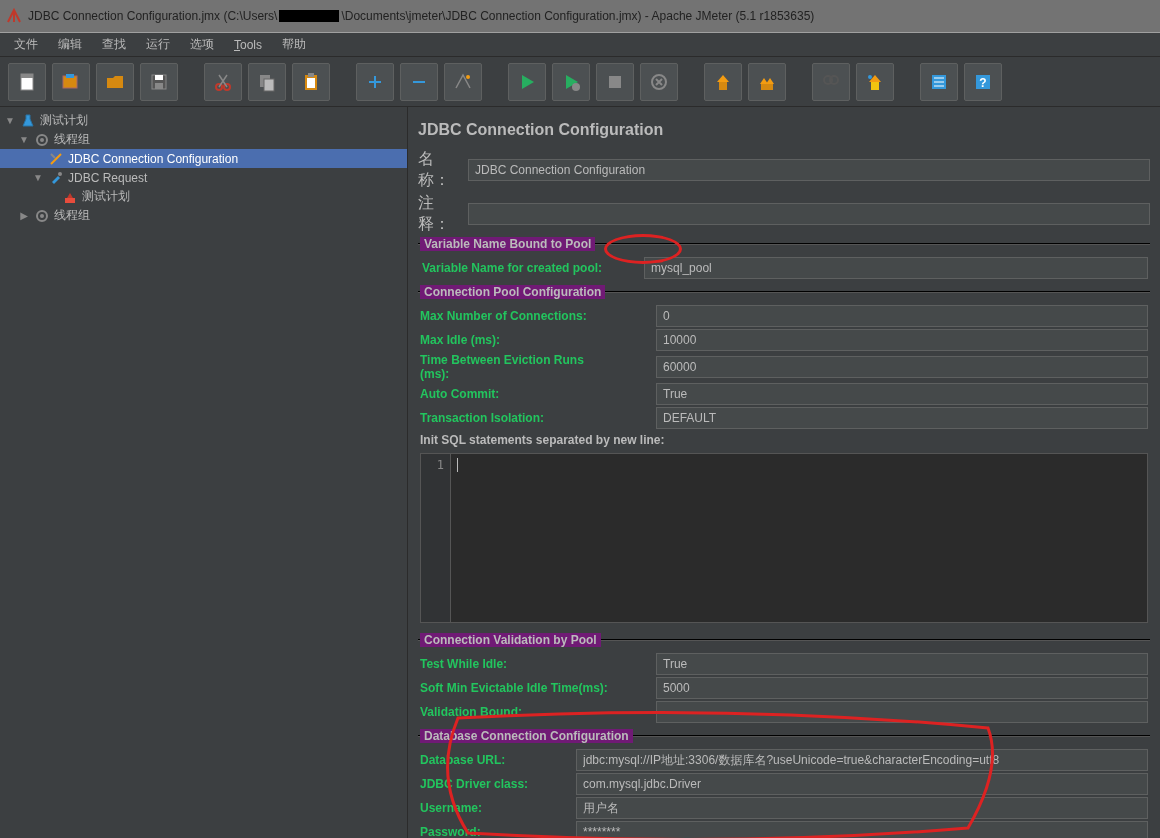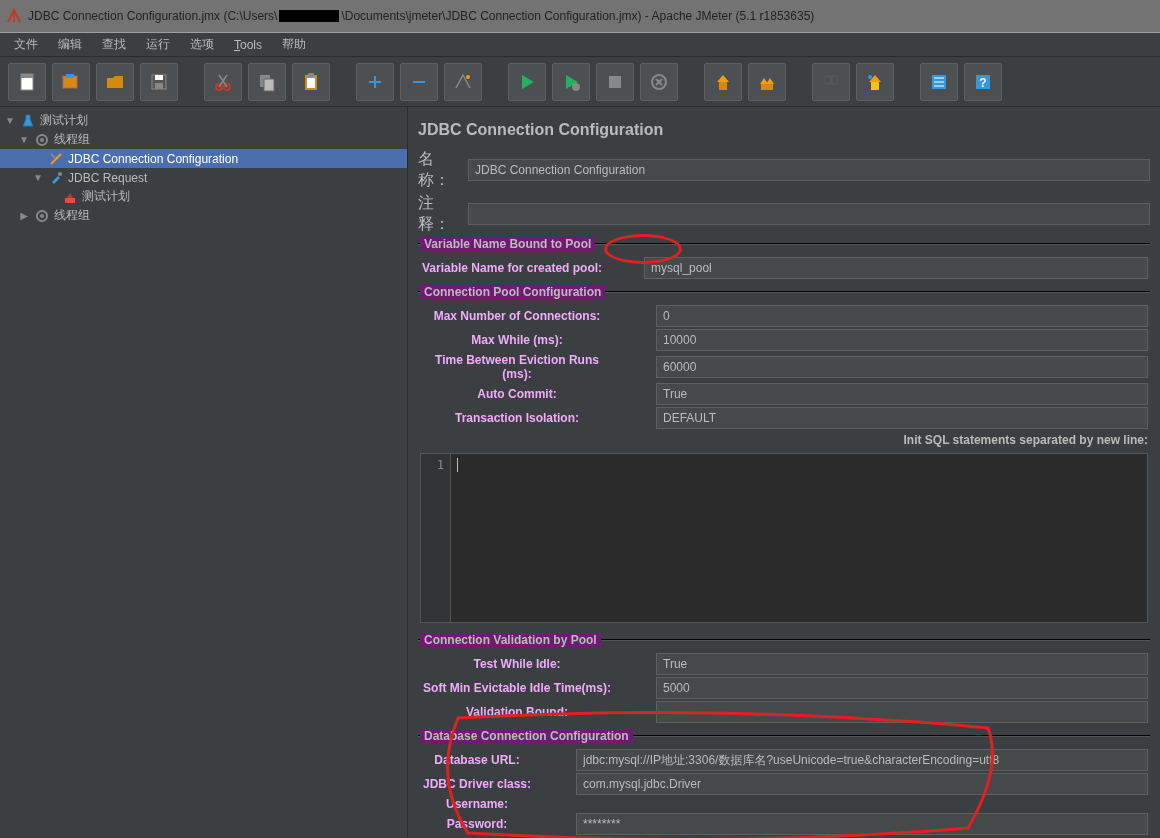--- a/index.html
+++ b/index.html
@@ -31,30 +31,30 @@
   
   .field-row { display: flex; align-items: center; margin: 2px 0; }
   .field-row .lbl { width: 50px; text-align: left; padding-right: 6px; color: #bbbbbb; font-size: 16px; }
   .field-row .inp { flex: 1; }
   
   .group { border-top: 2px groove #555; margin: 8px 0 4px 0; padding: 4px 2px 2px 2px; position: relative; }
   .group .legend { position: relative; top: -12px; background: #701a75; display: inline-block; padding: 0 4px; font-weight: bold; color: #bbbbbb; font-size: 12px; }
   .group-body { margin-top: -8px; }
   
   .kv-row { display: flex; align-items: center; margin: 2px 0; }
-  .kv-row .klabel { width: 200px; text-align: center; padding-right: 6px; color: #f0abfc; font-weight: bold; font-size: 12px; }
+  .kv-row .klabel { width: 200px; text-align: left; padding-right: 6px; color: #22c55e; font-weight: bold; font-size: 12px; }
   .kv-row .kinput { flex: 1; padding-left: 36px; }
   
   input[type=text], input[type=password] { background: #45494a; border: 1px solid #5e6060; color: #bbbbbb; height: 22px; padding: 2px 6px; font-size: 12px; width: 100%; }
   
   .sql-area { display: flex; background: #2b2b2b; border: 1px solid #555; height: 170px; margin: 6px 0; }
   .sql-gutter { width: 30px; background: #313335; color: #888; text-align: right; padding: 4px 6px; border-right: 1px solid #555; font-family: monospace; }
   .sql-text { flex: 1; padding: 4px; position: relative; }
   .sql-cursor { width: 1px; height: 14px; background: #bbbbbb; position: absolute; top: 4px; left: 6px; }
-  .sql-caption { text-align: right; font-weight: bold; color: #bbbbbb; margin: 4px 0; }
+  .sql-caption { text-align: left; font-weight: bold; color: #bbbbbb; margin: 4px 0; }
   
   .db-group .kv-row .klabel { width: 120px; }
   
   .annot { position: absolute; pointer-events: none; }
   .annot-ellipse { border: 3px solid #d22; border-radius: 50%; }
   
   .form-wrap { position: relative; }
 
   svg { display: block; }
 </style>
@@ -305,21 +305,21 @@
     </div>
 
     <div class="group">
       <span class="legend">Connection Pool Configuration</span>
       <div class="group-body">
         <div class="kv-row">
               <span class="klabel">Max Number of Connections:</span>
               <span class="kinput"><input type="text" value="0" style=""></span>
             </div>
         <div class="kv-row">
-              <span class="klabel">Max While (ms):</span>
+              <span class="klabel">Max Idle (ms):</span>
               <span class="kinput"><input type="text" value="10000" style=""></span>
             </div>
         <div class="kv-row">
               <span class="klabel">Time Between Eviction Runs (ms):</span>
               <span class="kinput"><input type="text" value="60000" style=""></span>
             </div>
         <div class="kv-row">
               <span class="klabel">Auto Commit:</span>
               <span class="kinput"><input type="text" value="True" style=""></span>
             </div>
@@ -361,20 +361,21 @@
         <div class="kv-row">
               <span class="klabel">Database URL:</span>
               <span class="kinput"><input type="text" value="jdbc:mysql://IP地址:3306/数据库名?useUnicode=true&amp;characterEncoding=utf8" style=""></span>
             </div>
         <div class="kv-row">
               <span class="klabel">JDBC Driver class:</span>
               <span class="kinput"><input type="text" value="com.mysql.jdbc.Driver" style=""></span>
             </div>
         <div class="kv-row">
               <span class="klabel">Username:</span>
+              <span class="kinput"><input type="text" value="用户名" style=""></span>
             </div>
         <div class="kv-row">
               <span class="klabel">Password:</span>
               <span class="kinput"><input type="text" value="********" style=""></span>
             </div>
       </div>
     </div>
 
     <div class="annot annot-ellipse" style="left:186px; top:113px; width:78px; height:30px;"></div>
     <svg class="annot" style="left:10px; top:587px; width:580px; height:140px;">

